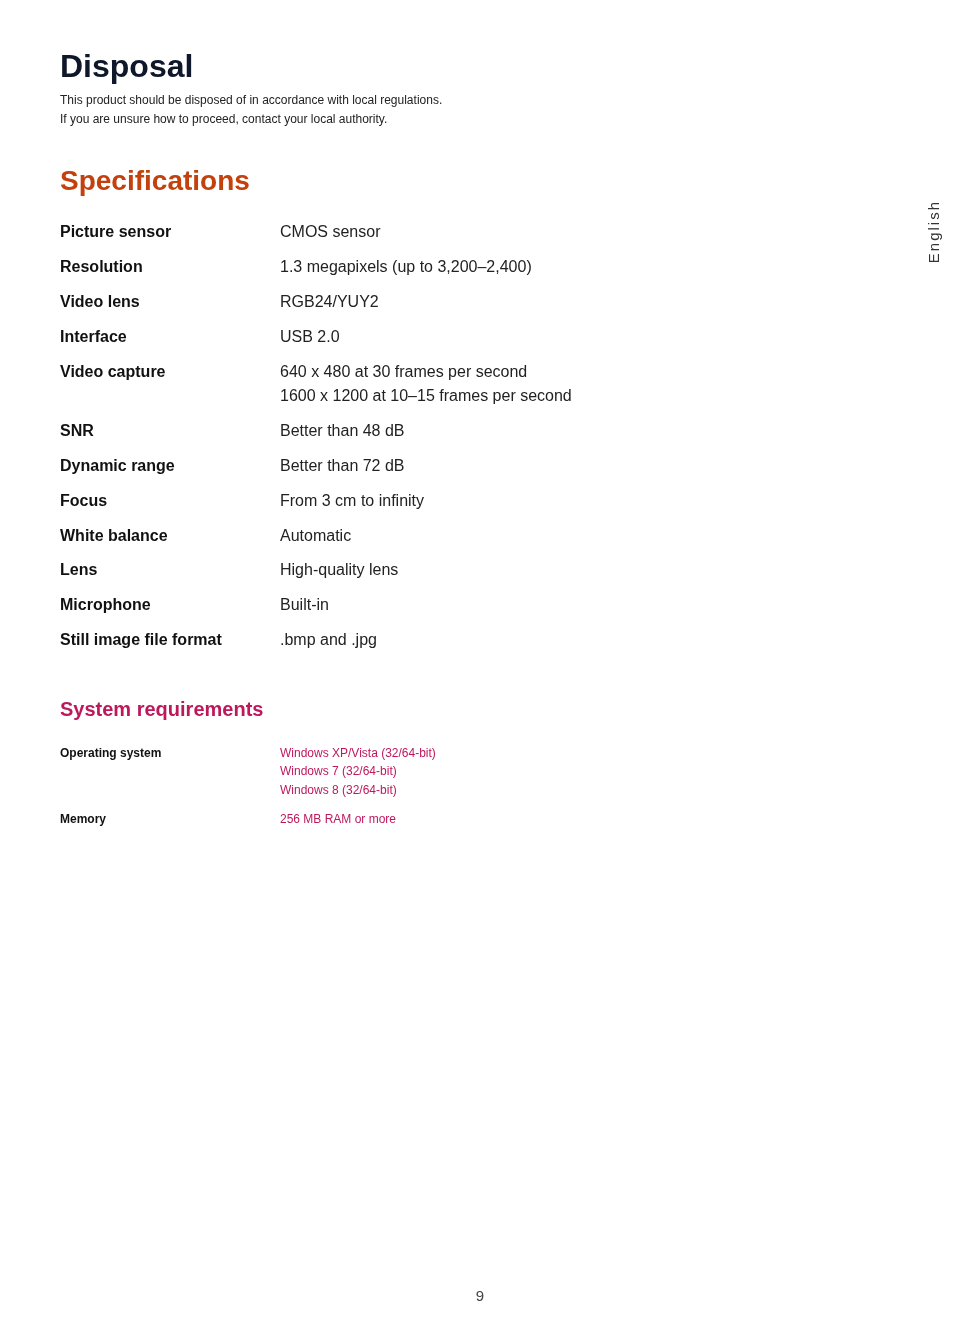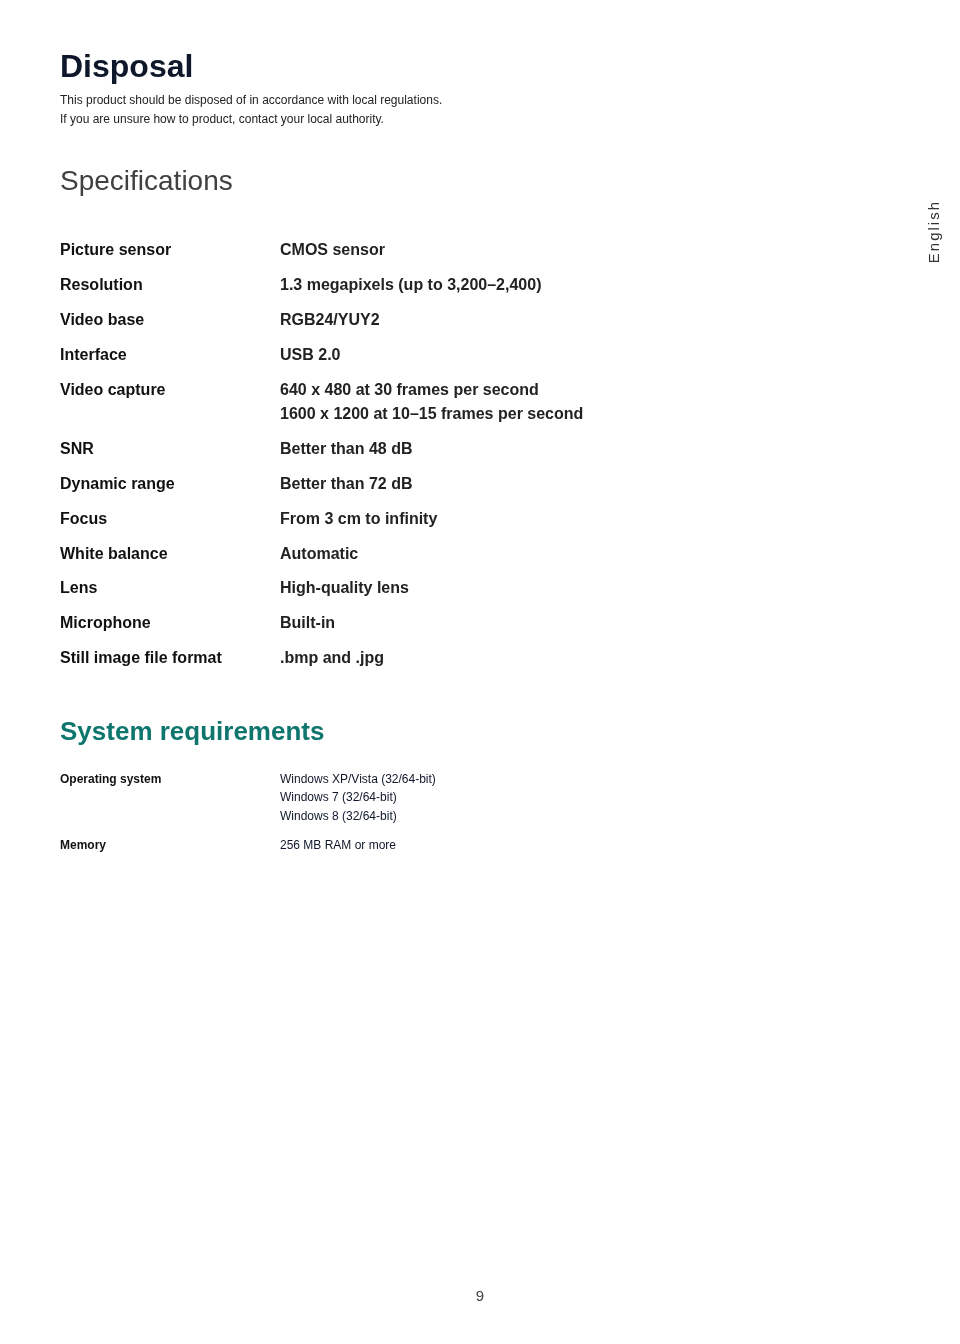--- a/index.html
+++ b/index.html
@@ -54,23 +54,23 @@
       line-height: 1.6;
       color: #222;
     }
 
     .specs-section {
       margin-bottom: 40px;
     }
 
     .specs-title {
       font-size: 28px;
-      font-weight: normal;
-      color: #404040;
-      margin-bottom: 36px;
+      font-weight: bold;
+      color: #c2410c;
+      margin-bottom: 18px;
     }
 
     .specs-table {
       width: 100%;
       border-collapse: collapse;
     }
 
     .specs-table tr td {
       padding: 5px 0;
       vertical-align: top;
@@ -81,31 +81,31 @@
 
     .specs-table tr td:first-child {
       width: 220px;
       font-weight: bold;
       color: #111;
       padding-right: 20px;
     }
 
     .specs-table tr td:last-child {
       color: #222;
-      font-weight: bold;
+      font-weight: normal;
     }
 
     .system-req-section {
       margin-bottom: 40px;
     }
 
     .system-req-title {
-      font-size: 26px;
-      font-weight: bold;
-      color: #0f766e;
+      font-size: 20px;
+      font-weight: bold;
+      color: #be185d;
       margin-bottom: 18px;
     }
 
     .system-table {
       width: 100%;
       border-collapse: collapse;
     }
 
     .system-table tr td {
       padding: 5px 0;
@@ -115,21 +115,21 @@
     }
 
     .system-table tr td:first-child {
       width: 220px;
       font-weight: bold;
       color: #111;
       padding-right: 20px;
     }
 
     .system-table tr td:last-child {
-      color: #0f172a;
+      color: #be185d;
       font-weight: normal;
     }
 
     .page-number {
       position: absolute;
       bottom: 40px;
       left: 50%;
       transform: translateX(-50%);
       font-size: 15px;
       color: #444;
@@ -138,37 +138,37 @@
 </head>
 <body>
 
 <div class="page-container">
 
   <div class="sidebar-label">English</div>
 
   <div class="disposal-section">
     <h1 class="section-title">Disposal</h1>
     <p class="disposal-text">This product should be disposed of in accordance with local regulations.</p>
-    <p class="disposal-text">If you are unsure how to product, contact your local authority.</p>
+    <p class="disposal-text">If you are unsure how to proceed, contact your local authority.</p>
   </div>
 
   <div class="specs-section">
     <h2 class="specs-title">Specifications</h2>
     <table class="specs-table">
       <tbody id="specs-tbody">
       <tr>
             <td>Picture sensor</td>
             <td>CMOS sensor</td>
           </tr>
           <tr>
             <td>Resolution</td>
             <td>1.3 megapixels (up to 3,200–2,400)</td>
           </tr>
           <tr>
-            <td>Video base</td>
+            <td>Video lens</td>
             <td>RGB24/YUY2</td>
           </tr>
           <tr>
             <td>Interface</td>
             <td>USB 2.0</td>
           </tr>
           <tr>
             <td>Video capture</td>
             <td>640 x 480 at 30 frames per second<br>1600 x 1200 at 10–15 frames per second</td>
           </tr>

